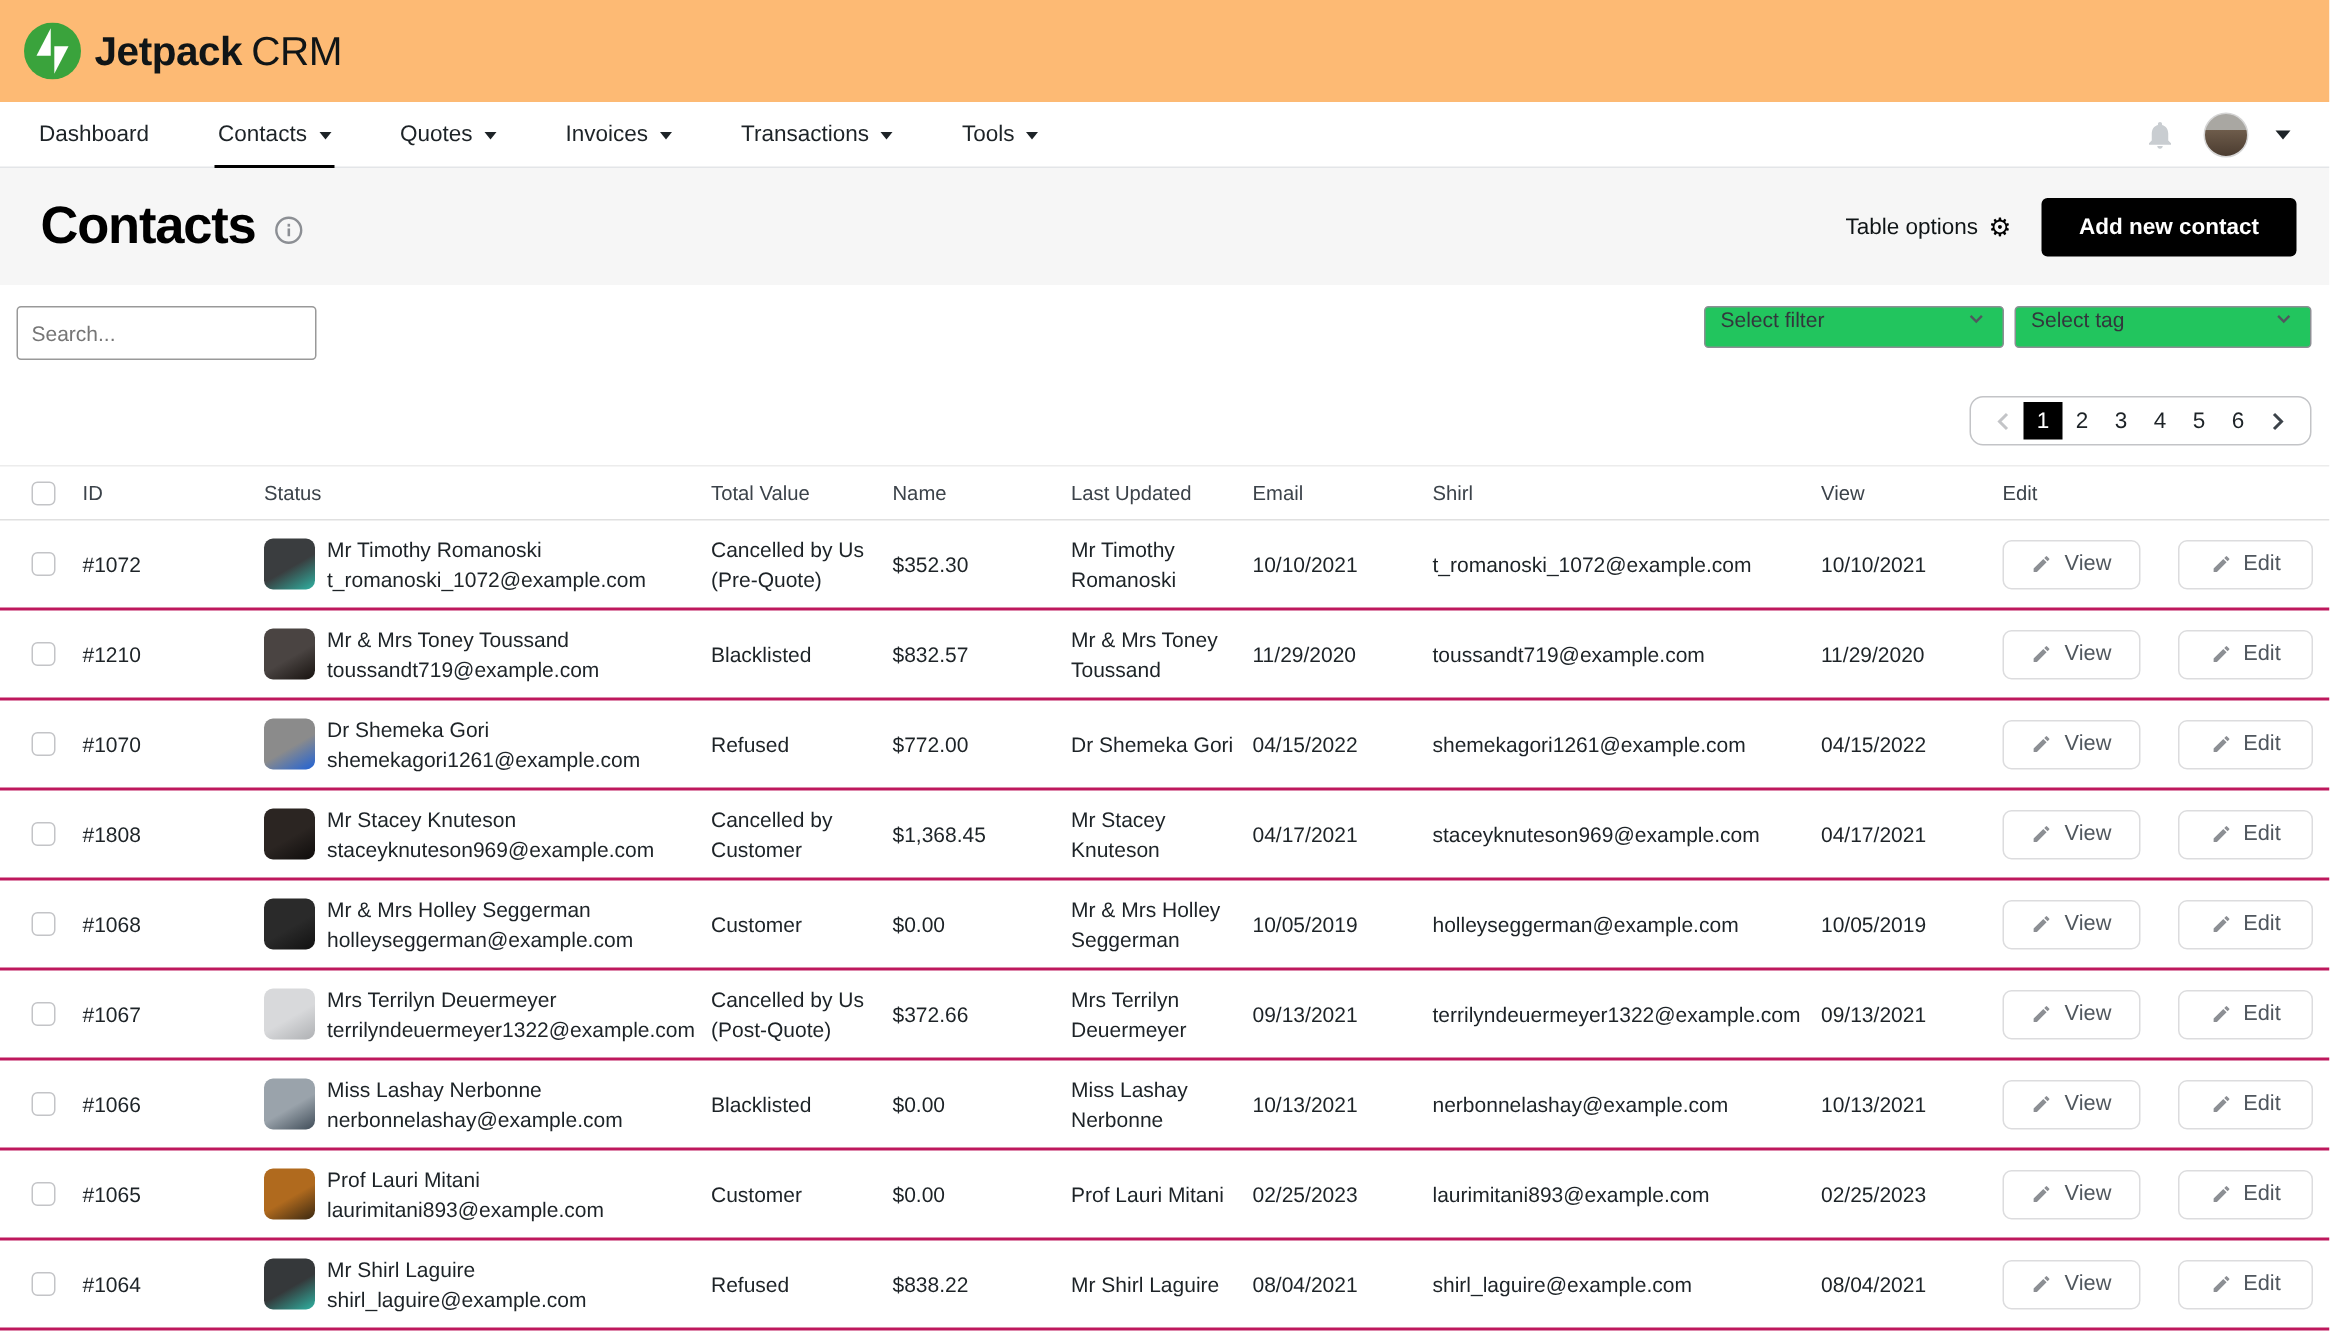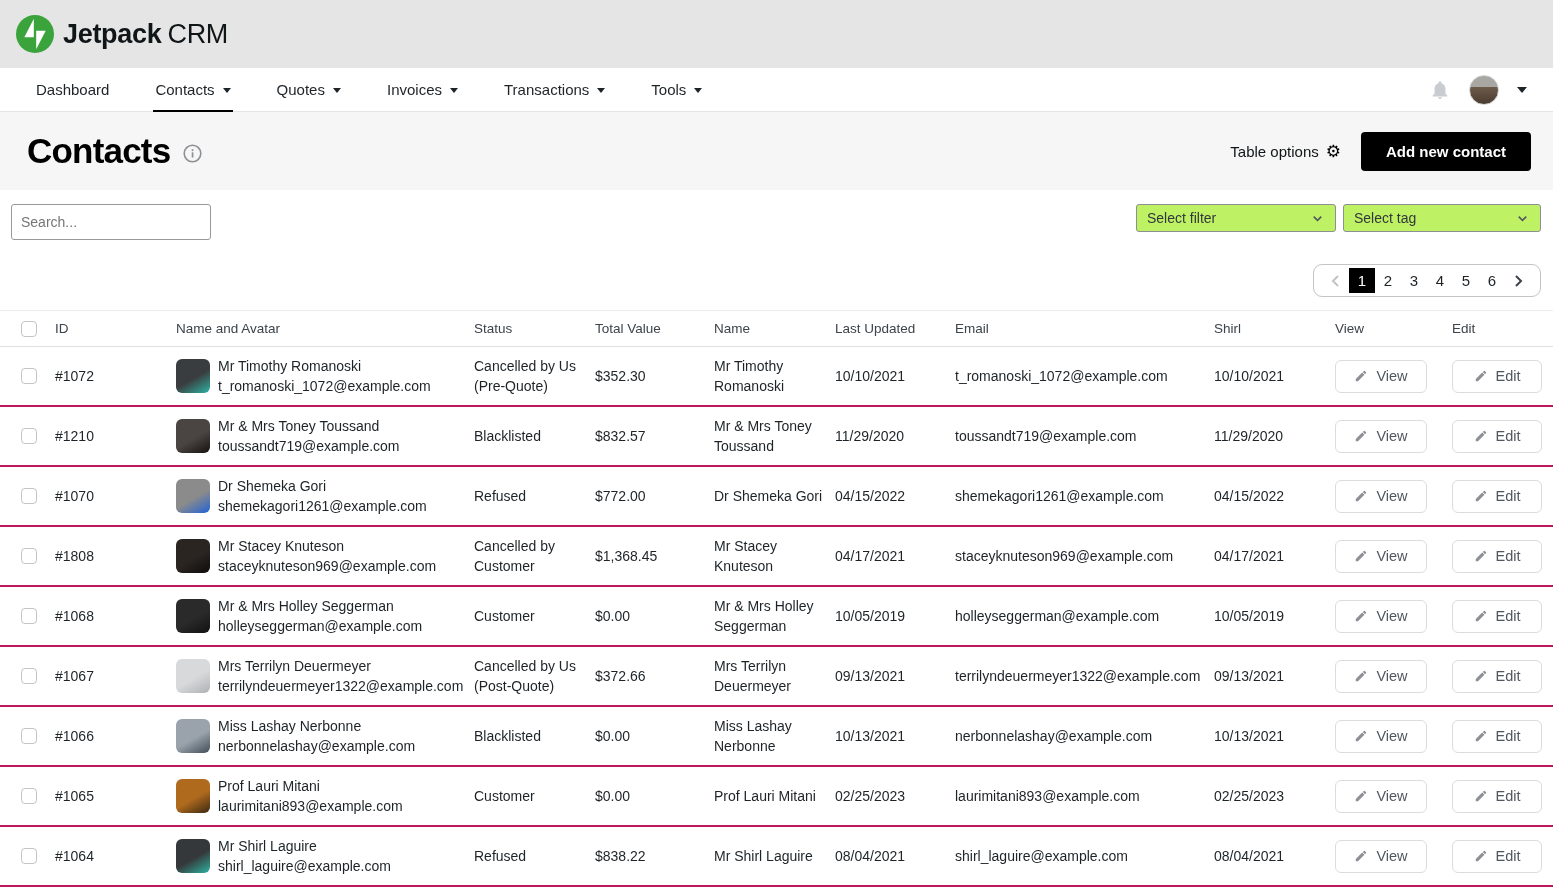--- a/index.html
+++ b/index.html
@@ -3,29 +3,29 @@
 <meta charset="utf-8">
 <style>
   * { margin:0; padding:0; box-sizing:border-box; }
   html,body { width:1553px; height:895px; }
   body {
     font-family:"Liberation Sans", sans-serif;
     background:#fff; color:#1d2327; overflow:hidden; position:relative;
   }
 
   
-  .topbar { height:68px; display:flex; align-items:center; padding-left:16px; background:#e5e5e5; }
+  .topbar { height:68px; display:flex; align-items:center; padding-left:16px; background:#fdba74; }
   .logo-wrap { display:flex; align-items:center; gap:9px; }
   .logo-circle { width:38px; height:38px; display:block; }
   .logo-text { font-size:27px; color:#101517; letter-spacing:-0.3px; }
   .logo-text b { font-weight:700; }
   .logo-text span.light { font-weight:400; margin-left:6px; }
 
   
-  .mainnav { height:44px; border-bottom:1px solid #e3e5e8; display:flex; align-items:stretch; padding-left:34px; position:relative; }
+  .mainnav { height:44px; border-bottom:1px solid #e3e5e8; display:flex; align-items:stretch; padding-left:24px; position:relative; }
   .nav-items { display:flex; align-items:stretch; gap:42px; }
   .nav-item { display:flex; align-items:center; gap:8px; font-size:15px; font-weight:500; color:#1d2327; cursor:pointer; position:relative; padding:0 2px; }
   .nav-item.active { border-bottom:2.5px solid #000; margin-bottom:-1px; }
   .nav-caret { width:0; height:0; border-left:4.5px solid transparent; border-right:4.5px solid transparent; border-top:5px solid #1d2327; margin-top:2px; }
   .nav-right { position:absolute; right:26px; top:0; height:44px; display:flex; align-items:center; gap:18px; }
   .bell { width:22px; height:22px; }
   .user-avatar { width:30px; height:30px; border-radius:50%; background:linear-gradient(180deg,#a9a7a2 0%,#a9a7a2 38%,#6e5c4b 38%,#4b3c30 100%); border:1px solid #d5d5d5; }
   .user-caret { width:0; height:0; border-left:5px solid transparent; border-right:5px solid transparent; border-top:6px solid #1d2327; }
 
   
@@ -36,21 +36,21 @@
   .title-right { display:flex; align-items:center; gap:20px; }
   .table-options { display:flex; align-items:center; gap:7px; font-size:15px; font-weight:500; color:#101517; cursor:pointer; }
   .gear { font-size:17px; line-height:1; color:#000; }
   .add-btn { background:#000; color:#fff; font-size:15px; font-weight:600; border:none; border-radius:4px; padding:0 25px; height:39px; cursor:pointer; font-family:inherit; }
 
   
   .controls { position:relative; height:42px; }
   .search-input { position:absolute; left:11px; top:14px; width:200px; height:36px; border:1px solid #999; border-radius:3px; padding:0 9px; font-size:14px; font-family:inherit; color:#1d2327; }
   .search-input::placeholder { color:#767676; }
   .selects { position:absolute; right:12px; top:14px; display:flex; gap:7px; }
-  .select-box { width:200px; height:28px; border:1px solid #8c8f94; border-radius:3px; background:#bef264; display:flex; align-items:center; justify-content:space-between; padding:0 10px; font-size:14px; color:#32373c; cursor:pointer; }
+  .select-box { width:200px; height:28px; border:1px solid #8c8f94; border-radius:3px; background:#22c55e; display:flex; justify-content:space-between; padding:0 10px; font-size:14px; color:#32373c; cursor:pointer; }
   .select-box:last-child { width:198px; }
   .select-chevron { width:15px; height:15px; }
 
   
   .pager-row { display:flex; justify-content:flex-end; padding-right:12px; margin-top:32px; }
   .pager { height:33px; border:1px solid #c3c4c7; border-radius:9px; display:flex; align-items:center; padding:0 9px; gap:0; background:#fff; }
   .page-cell { width:26px; height:25px; display:flex; align-items:center; justify-content:center; font-size:15px; font-weight:500; color:#1d2327; cursor:pointer; }
   .page-cell.current { background:#000; color:#fff; }
   .pager-arrow { width:26px; height:25px; display:flex; align-items:center; justify-content:center; cursor:pointer; }
 
@@ -177,21 +177,20 @@
     </div>
   </div>
 </div>
 
 <div class="table">
   <div class="trow thead">
     <div class="cell cell-check">
         <div class="checkbox"></div>
       </div>
     <div class="cell">ID</div>
-    <div class="cell">Name and Avatar</div>
     <div class="cell">Status</div>
     <div class="cell">Total Value</div>
     <div class="cell">Name</div>
     <div class="cell">Last Updated</div>
     <div class="cell">Email</div>
     <div class="cell">Shirl</div>
     <div class="cell">View</div>
     <div class="cell">Edit</div>
   </div>
   <div id="table-body">

